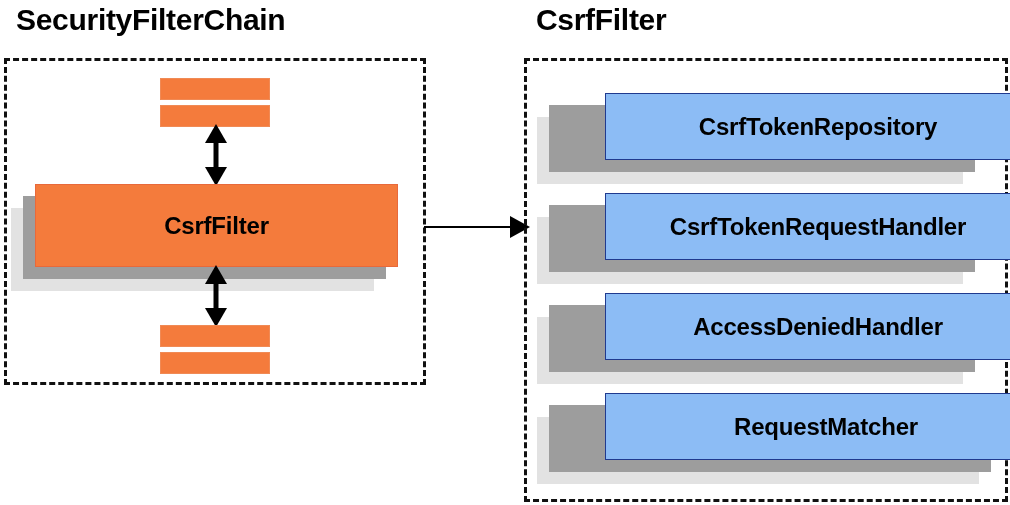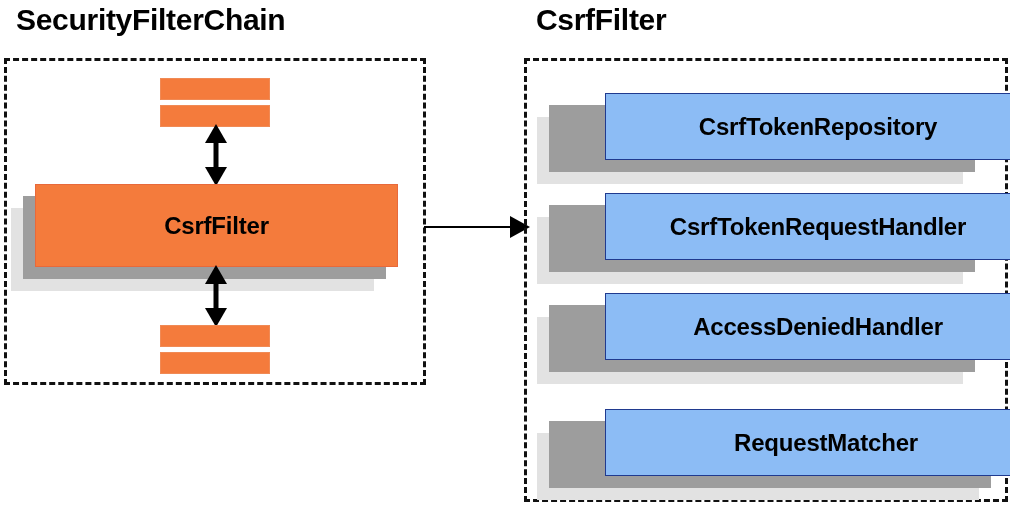--- a/index.html
+++ b/index.html
@@ -171,19 +171,19 @@
     <div class="shadow-near"></div>
     <div class="face">AccessDeniedHandler</div>
   </div>
 
   <div class="stack blue" style="left:561px; top:193px; width:426px; height:67px;">
     <div class="shadow-far"></div>
     <div class="shadow-near"></div>
     <div class="face">CsrfTokenRequestHandler</div>
   </div>
 
-  <div class="stack blue" style="left:561px; top:409px; width:426px; height:67px;padding-left:16px;">
+  <div class="stack blue" style="left:561px; top:393px; width:426px; height:67px;padding-left:16px;">
     <div class="shadow-far"></div>
     <div class="shadow-near"></div>
     <div class="face">RequestMatcher</div>
   </div>
 
 </div>
 
 </body></html>

